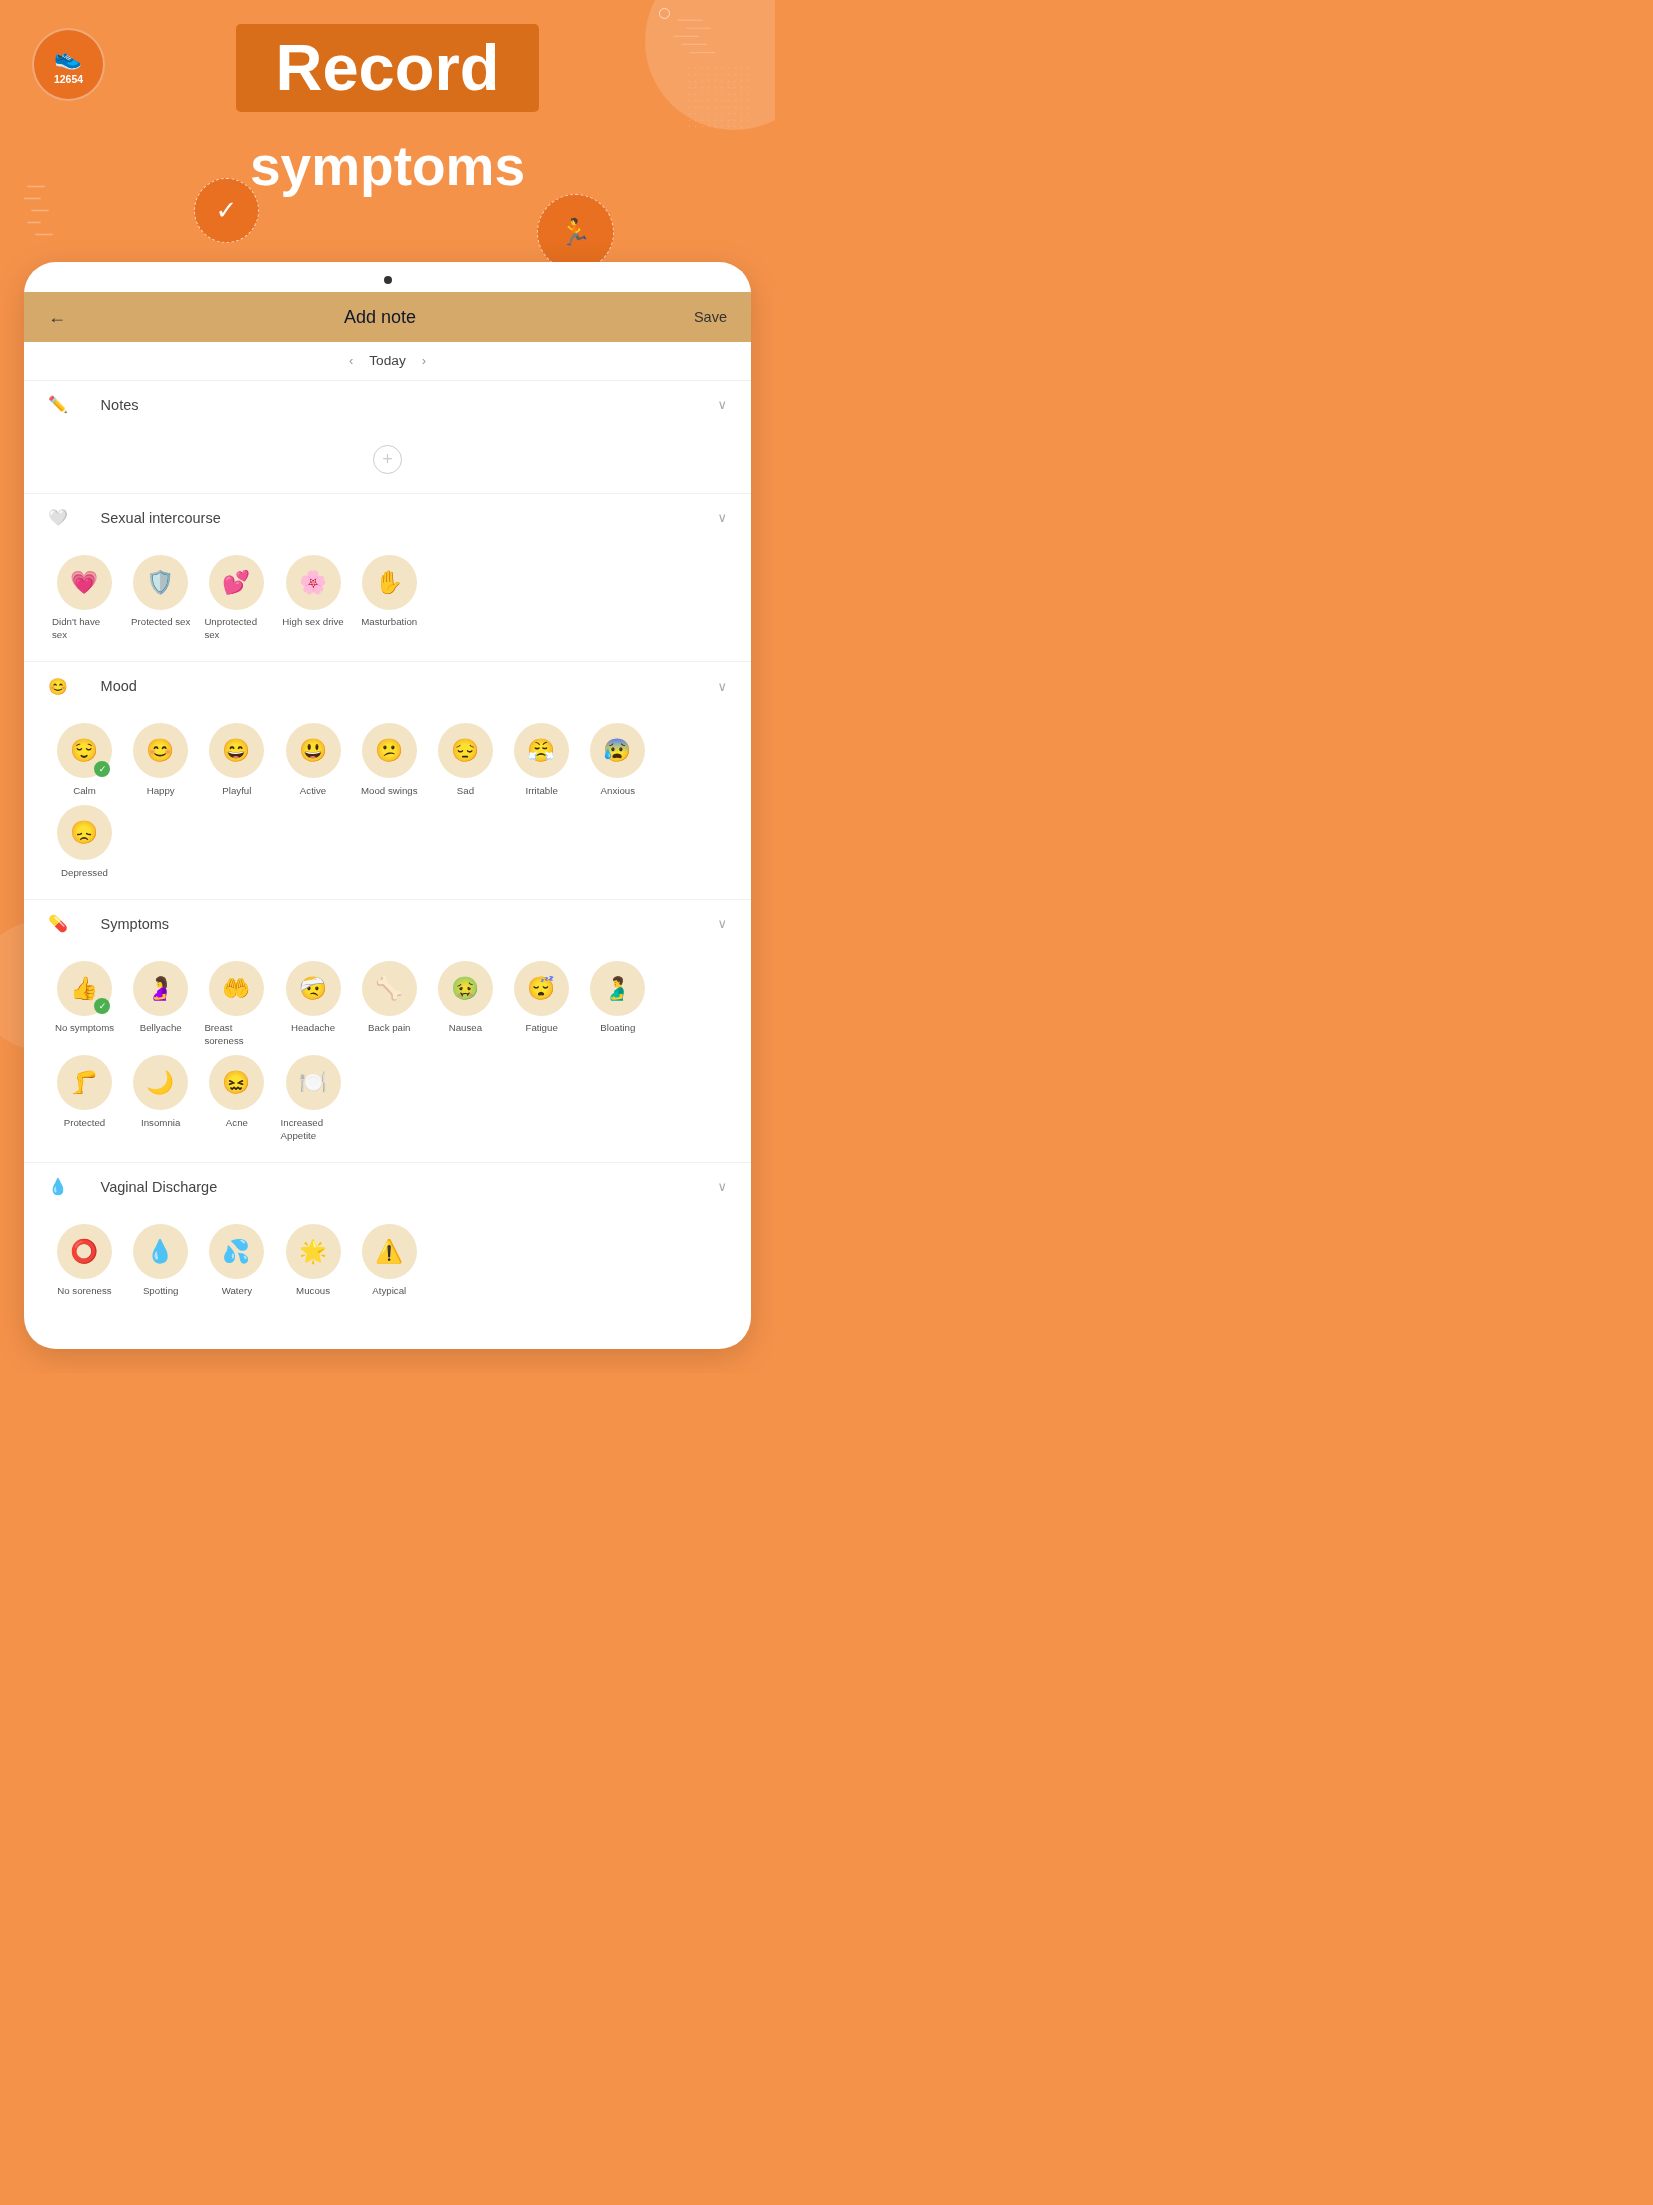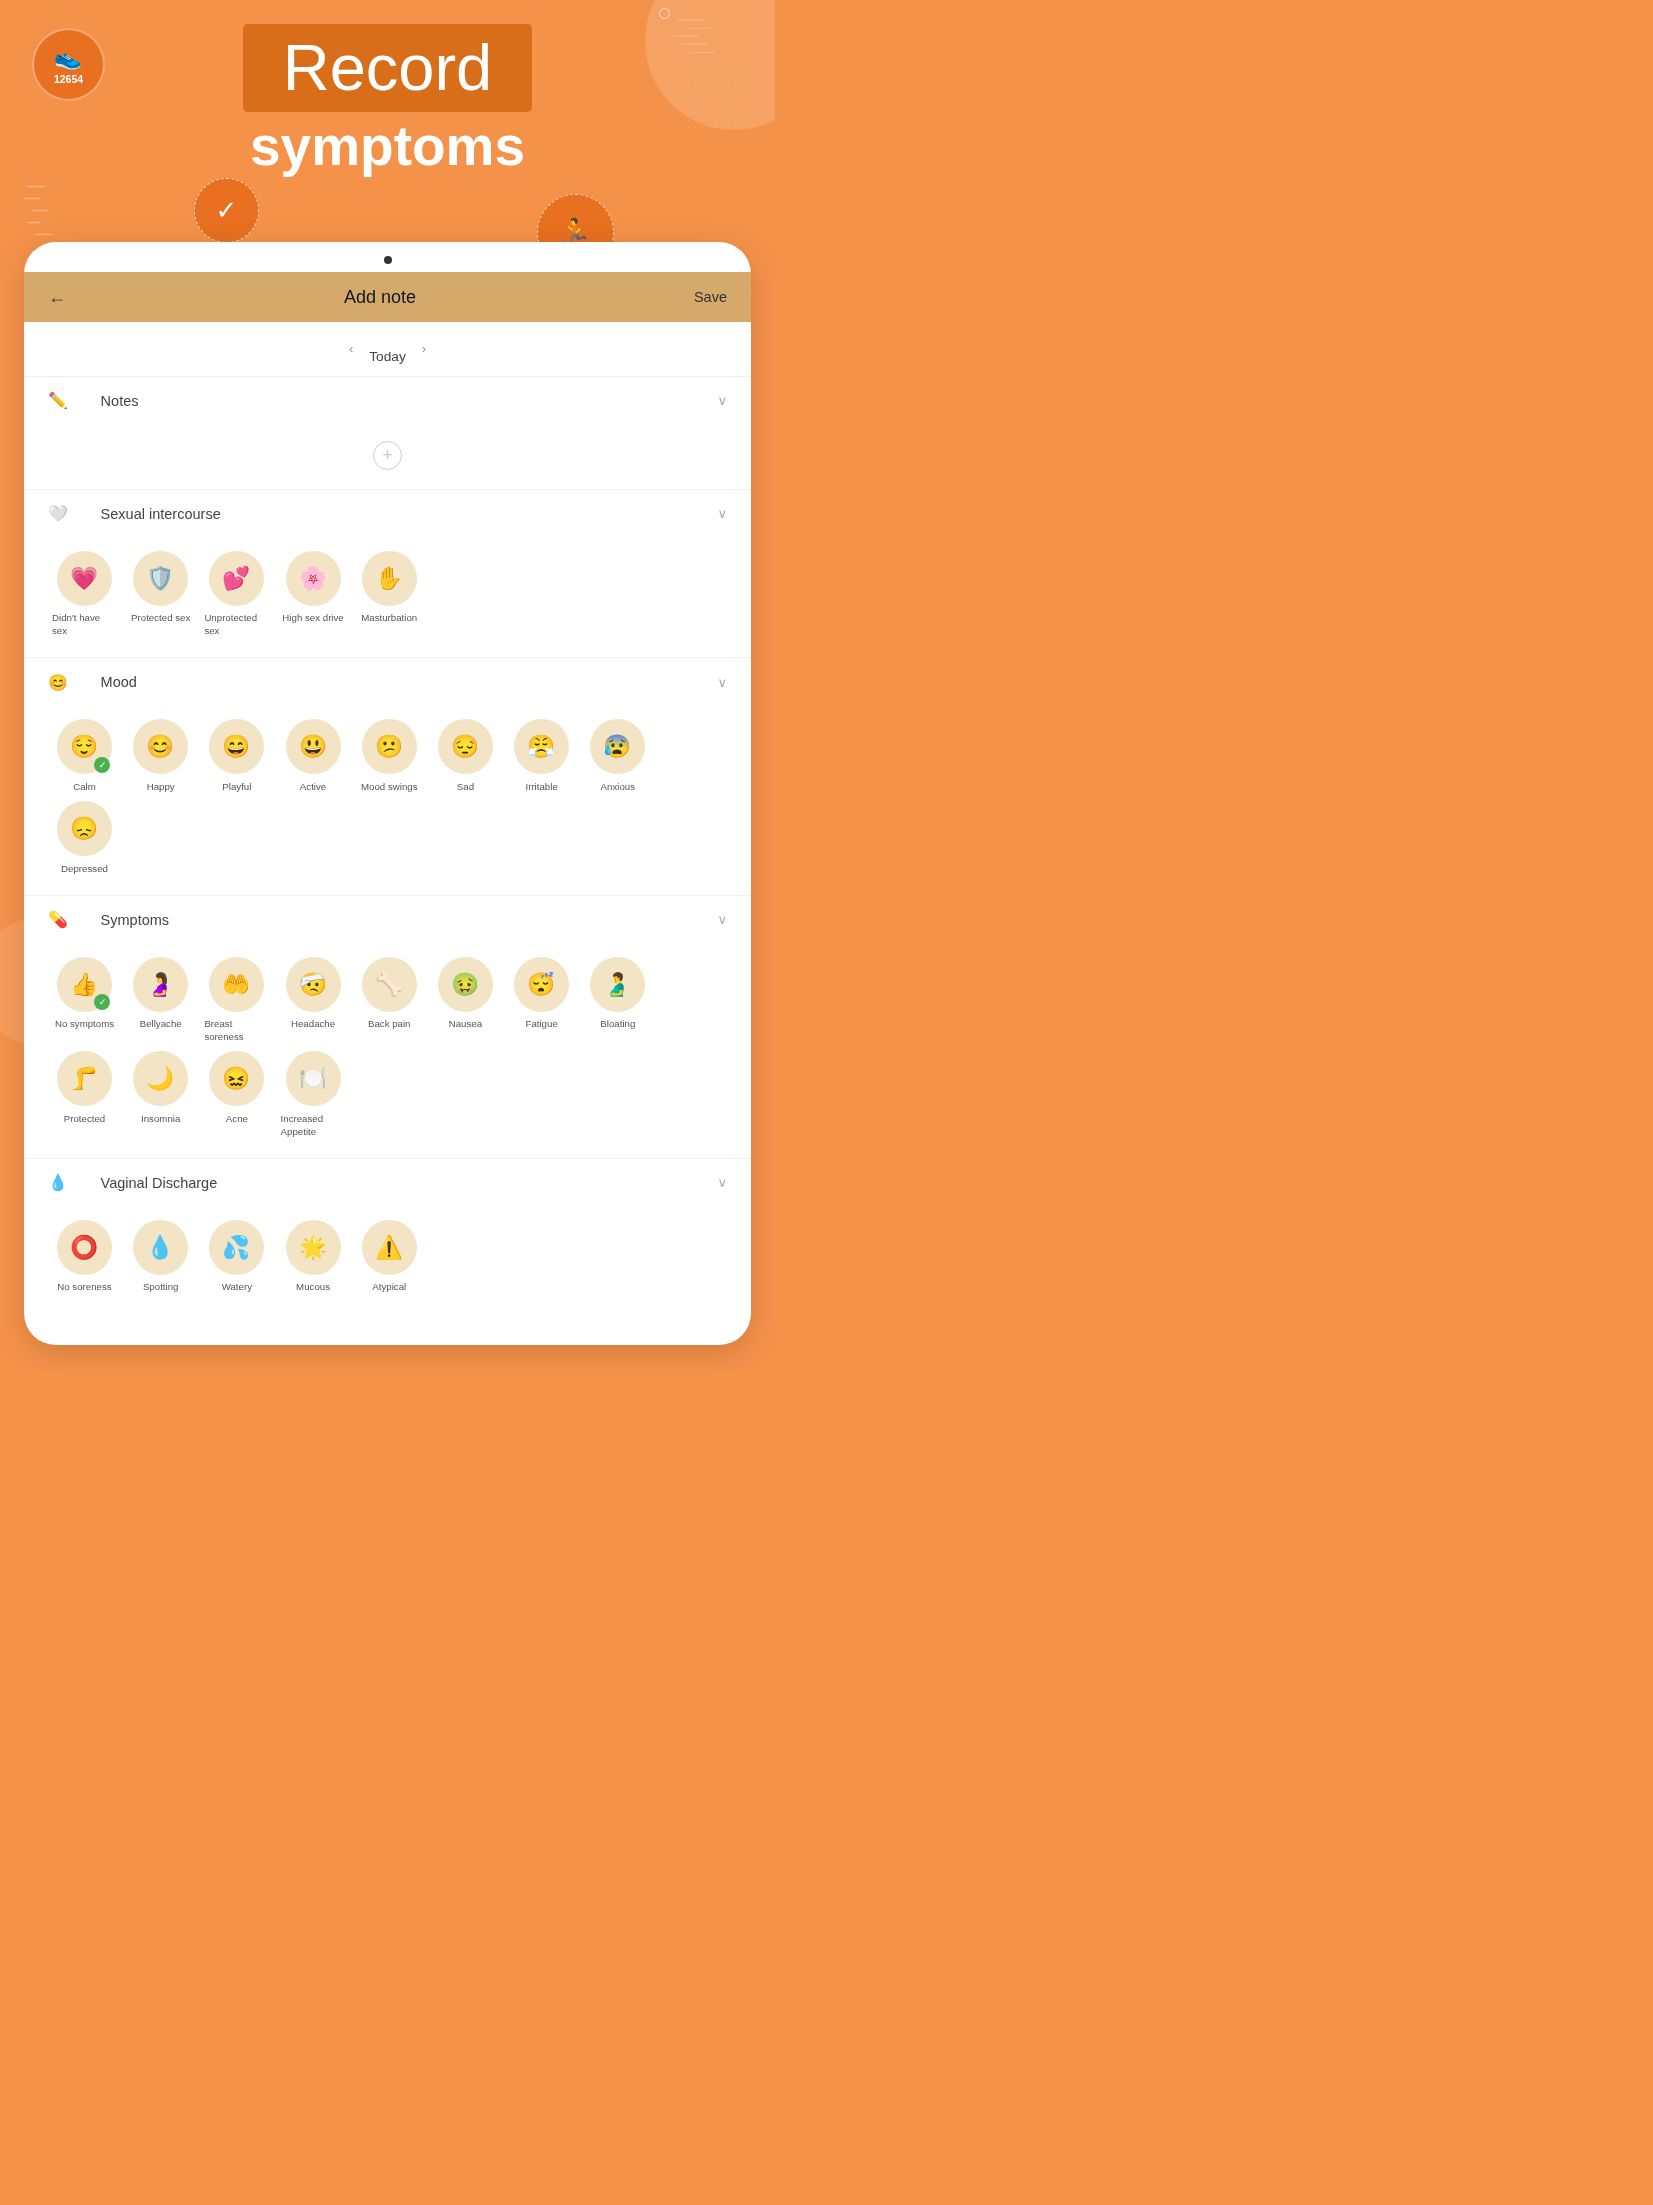--- a/index.html
+++ b/index.html
@@ -83,25 +83,25 @@
     .title-block {
       flex: 1;
       text-align: center;
       margin-left: -73px;
     }
     .title-record {
       display: inline-block;
       background: #D96E1A;
       color: #fff;
       font-size: 65px;
-      font-weight: 400;
+      font-weight: 700;
       padding: 8px 40px;
       line-height: 1.1;
       border-radius: 4.8px;
-      margin-bottom: 2px;
+      margin-bottom: 22px;
     }
     .title-symptoms {
       color: #fff;
       font-size: 55px;
       font-weight: 600;
       display: block;
     }
 
     
     .float-check {
@@ -198,21 +198,20 @@
       border-bottom: 0.8px solid #eee;
     }
     .date-nav-arrow {
       color: #999;
       font-size: 13px;
       cursor: pointer;
     }
     .date-nav-label {
       font-size: 13.7px;
       color: #444;
-      margin-top: 16px;
     }
 
     
     .section {
       padding: 0 24px;
       border-bottom: 0.8px solid #f0f0f0;
     }
     .section-header {
       display: flex;
       align-items: center;

